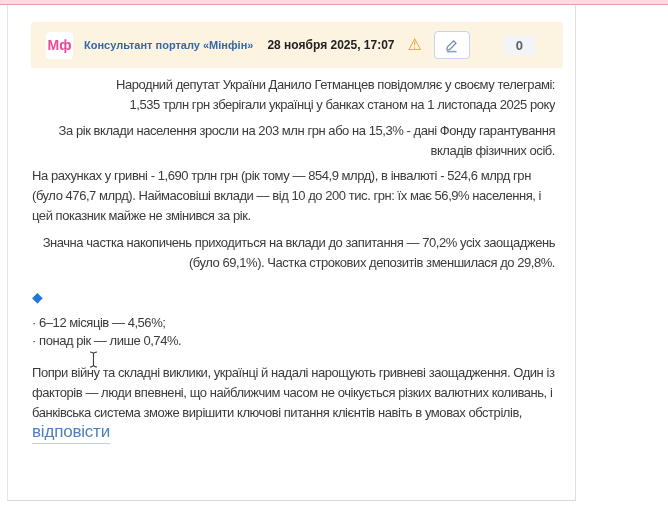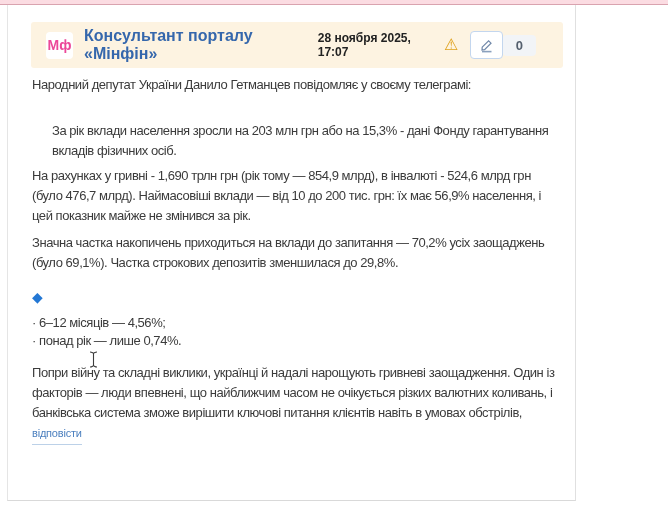--- a/index.html
+++ b/index.html
@@ -21,50 +21,50 @@
   
   .comment-header{
     margin:17px 12px 0 23px;height:46px;background:#fdf3e1;border-radius:3px;
     display:flex;align-items:center;padding:0 13px 0 15px;box-sizing:border-box;
   }
   .avatar{
     width:27px;height:27px;background:#ffffff;border-radius:4px;flex:0 0 auto;
     color:#ec4899;font-weight:bold;font-size:14px;
     display:flex;align-items:center;justify-content:center;
   }
-  .username{color:#3567ac;font-weight:bold;font-size:16px;margin-left:11px;cursor:pointer;}
+  .username{color:#3567ac;font-weight:bold;font-size:11px;margin-left:11px;cursor:pointer;}
   .timestamp{color:#222222;font-size:12px;font-weight:600;margin-left:14px;}
   .warning-icon{margin-left:13px;color:#dfa11c;font-size:16px;line-height:1;}
   .edit-button{
     margin-left:12px;width:36px;height:28px;background:#ffffff;
     border:1px solid #c3d6ee;border-radius:4px;
     display:flex;align-items:center;justify-content:center;cursor:pointer;padding:0;
   }
   .counter-badge{
     margin-left:auto;margin-right:14px;background:#f2f4f7;border-radius:4px;
     padding:3px 13px;font-size:13px;color:#55606e;font-weight:bold;
   }
   
   .comment-body{
     margin:7px 20px 0 24px;width:523px;
     color:#3b3b3b;font-size:13px;line-height:20px;letter-spacing:-0.45px;
   }
   .para{margin:0;overflow:hidden;}
-  .h2l{height:40px;}
+  .h2l{height:40px;text-align:right;}
   .h3l{height:60px;}
   .h1l{height:20px;}
   .mt6{margin-top:6px;margin-left:20px;}  .mt5{margin-top:5px;}  .mt7{margin-top:7px;}
   .mt14{margin-top:14px;} .mt13{margin-top:13px;}
   .line{white-space:nowrap;overflow:hidden;}
   .structure-heading{display:flex;align-items:center;}
   .diamond-icon{color:#2377d4;font-size:14px;margin-right:5px;line-height:20px;}
   .list-block{margin-top:7px;}
   .list-item{height:18px;line-height:18px;white-space:nowrap;overflow:hidden;}
   .reply-link{
-    display:inline-block;margin:-2px 0 0 0;color:#4d80bf;font-size:11px;letter-spacing:-0.2px;
+    display:inline-block;margin:-2px 0 0 0;color:#4d80bf;font-size:17px;letter-spacing:-0.2px;
     text-decoration:none;border-bottom:1px solid #bcd1e8;padding-bottom:1px;cursor:pointer;
   }
   
   .text-cursor{position:absolute;left:88px;top:351px;width:11px;height:17px;pointer-events:none;}
 </style>
 </head>
 <body>
 
 <div class="top-strip"></div>
 
@@ -83,20 +83,21 @@
         </svg>
       </span>
     </button>
     <span class="counter-badge">0</span>
   </div>
 
   <div class="comment-body">
 
     <div class="para h2l">
       <div class="line">Народний депутат України Данило Гетманцев повідомляє у своєму телеграмі:</div>
+      <div class="line">1,535 трлн грн зберігали українці у банках станом на 1 листопада 2025 року</div>
     </div>
 
     <p class="para h2l mt6">За рік вклади населення зросли на 203 млн грн або на 15,3% - дані Фонду гарантування вкладів фізичних осіб.</p>
 
     <p class="para h3l mt5">На рахунках у гривні - 1,690 трлн грн (рік тому — 854,9 млрд), в інвалюті - 524,6 млрд грн (було 476,7 млрд). Наймасовіші вклади — від 10 до 200 тис. грн: їх має 56,9% населення, і цей показник майже не змінився за рік.</p>
 
     <p class="para h2l mt7">Значна частка накопичень приходиться на вклади до запитання — 70,2% усіх заощаджень (було 69,1%). Частка строкових депозитів зменшилася до 29,8%.</p>
 
     <div class="structure-heading para h1l mt14">
       <span class="diamond-icon">◆</span>

